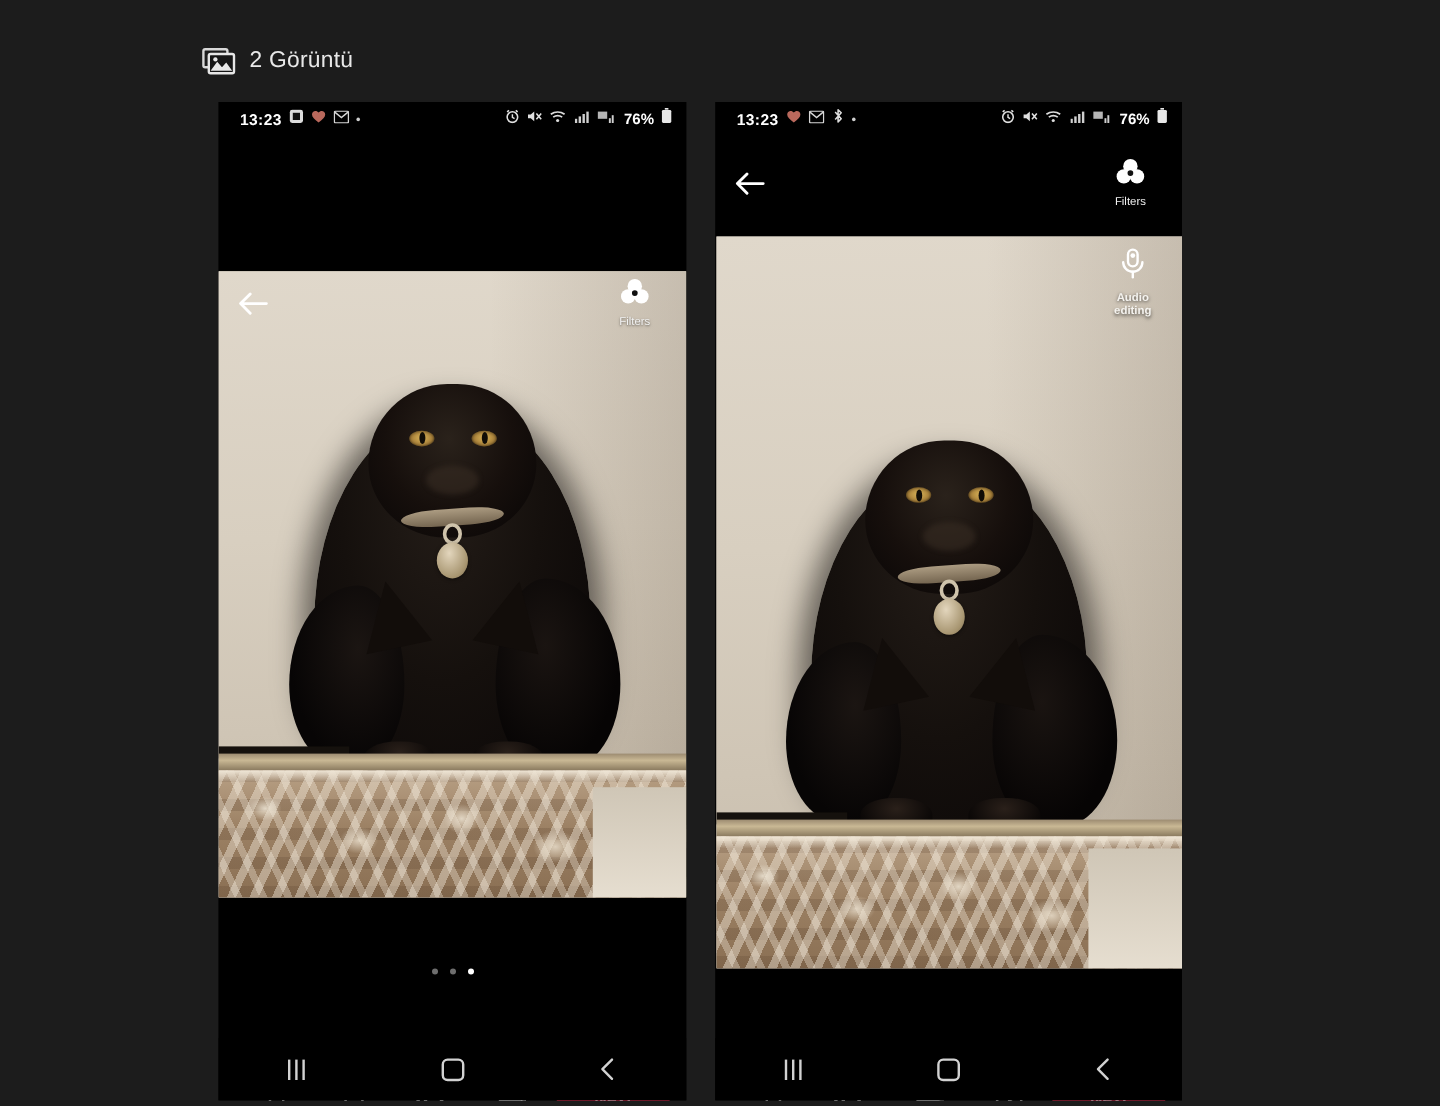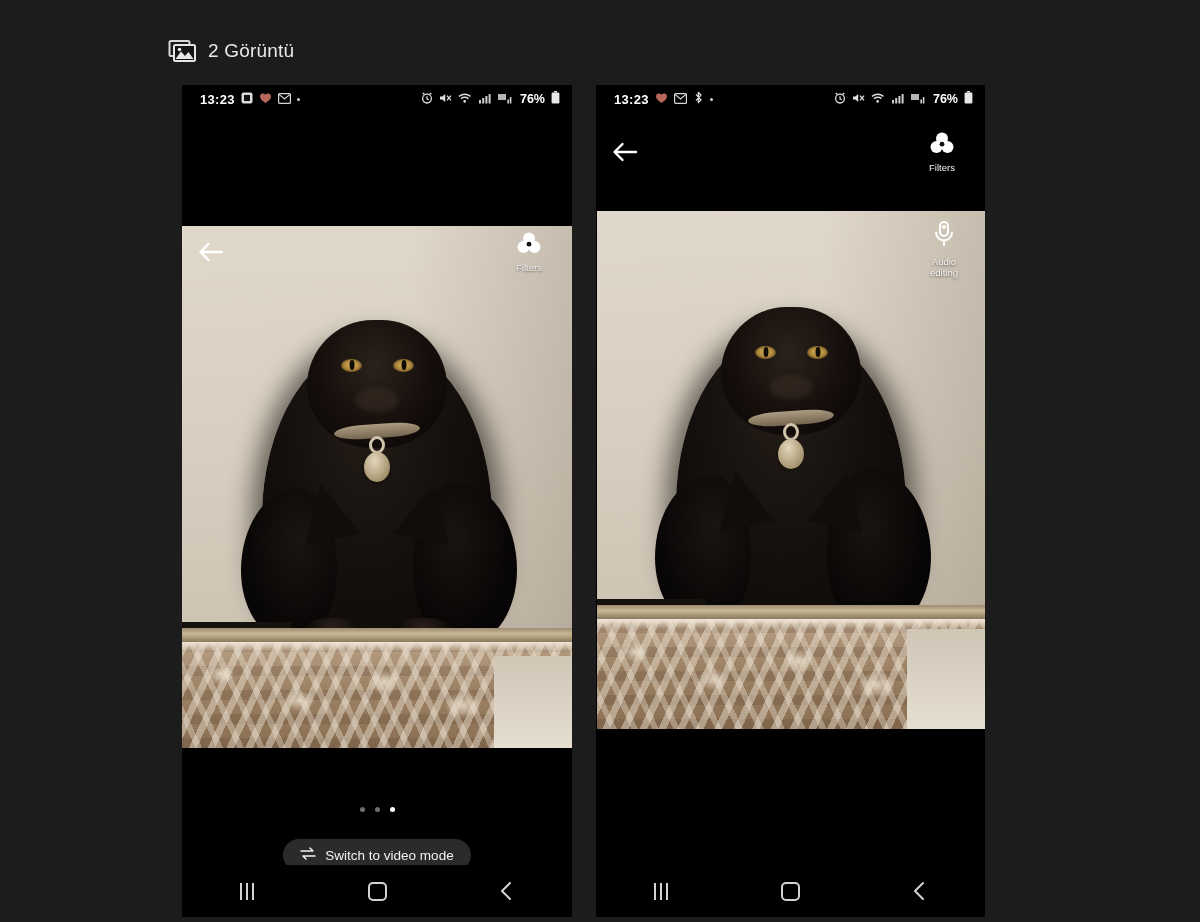--- a/index.html
+++ b/index.html
@@ -50,21 +50,21 @@
   .back-arrow { width: 26px; height: 22px; display:block; }
   .tool-stack { display: flex; flex-direction: column; align-items: center; width: 54px; }
   .tool-stack .lbl {
     color: #f2f2f2; font-size: 9.5px; margin-top: 3px; text-align: center;
     line-height: 11px; text-shadow: 0 1px 2px rgba(0,0,0,.55);
   }
 
   
   .photo { position: absolute; overflow: hidden; background: #d9d1c3; }
   #photo-left  { left: 0;   top: 141px; width: 390px; height: 522px; }
-  #photo-right { left: 1px; top: 126px; width: 388px; height: 518px; }
+  #photo-right { left: 1px; top: 112px; width: 388px; height: 610px; font-weight: bold; }
 
   .wall { position: absolute; inset: 0;
     background:
       linear-gradient(178deg, #e0d8cb 0%, #d8cfc0 42%, #cfc5b5 72%, #c4b9a8 100%);
   }
   .wall-shade { position: absolute; right: 0; top: 0; width: 42%; height: 100%;
     background: linear-gradient(90deg, rgba(120,105,88,0) 0%, rgba(110,95,78,.22) 100%); }
 
   
   .cat { position: absolute; left: 50%; transform: translateX(-50%); bottom: 19%; }
@@ -325,30 +325,20 @@
     </div>
 
     <div class="lower" style="top:722px;">
       <div class="dots">
         <span></span>
         <span></span>
         <span class="on"></span>
       </div>
     </div>
 
-    <div class="lower mode-wrap" style="top:754px;">
-      <div class="mode-pill">
-        <span>
-          <svg width="16" height="13" viewBox="0 0 16 13">
-              <path d="M1 4h12l-3-3M15 9H3l3 3" fill="none" stroke="#f1f1f1" stroke-width="1.5" stroke-linecap="round" stroke-linejoin="round"></path>
-            </svg>
-        </span>
-        <span>Switch to video mode</span>
-      </div>
-    </div>
 
     <div class="lower toolbar" style="top:812px;">
       <div class="tool">
         <span class="glyph">
           <svg width="26" height="26" viewBox="0 0 26 26">
               <path d="M9 20V6l11-2.4v13.2" fill="none" stroke="#fff" stroke-width="2"></path>
               <ellipse cx="6.5" cy="20.2" rx="3.6" ry="2.9" fill="#fff"></ellipse>
               <ellipse cx="17.5" cy="17.2" rx="3.6" ry="2.9" fill="#fff"></ellipse>
             </svg>
         </span>

